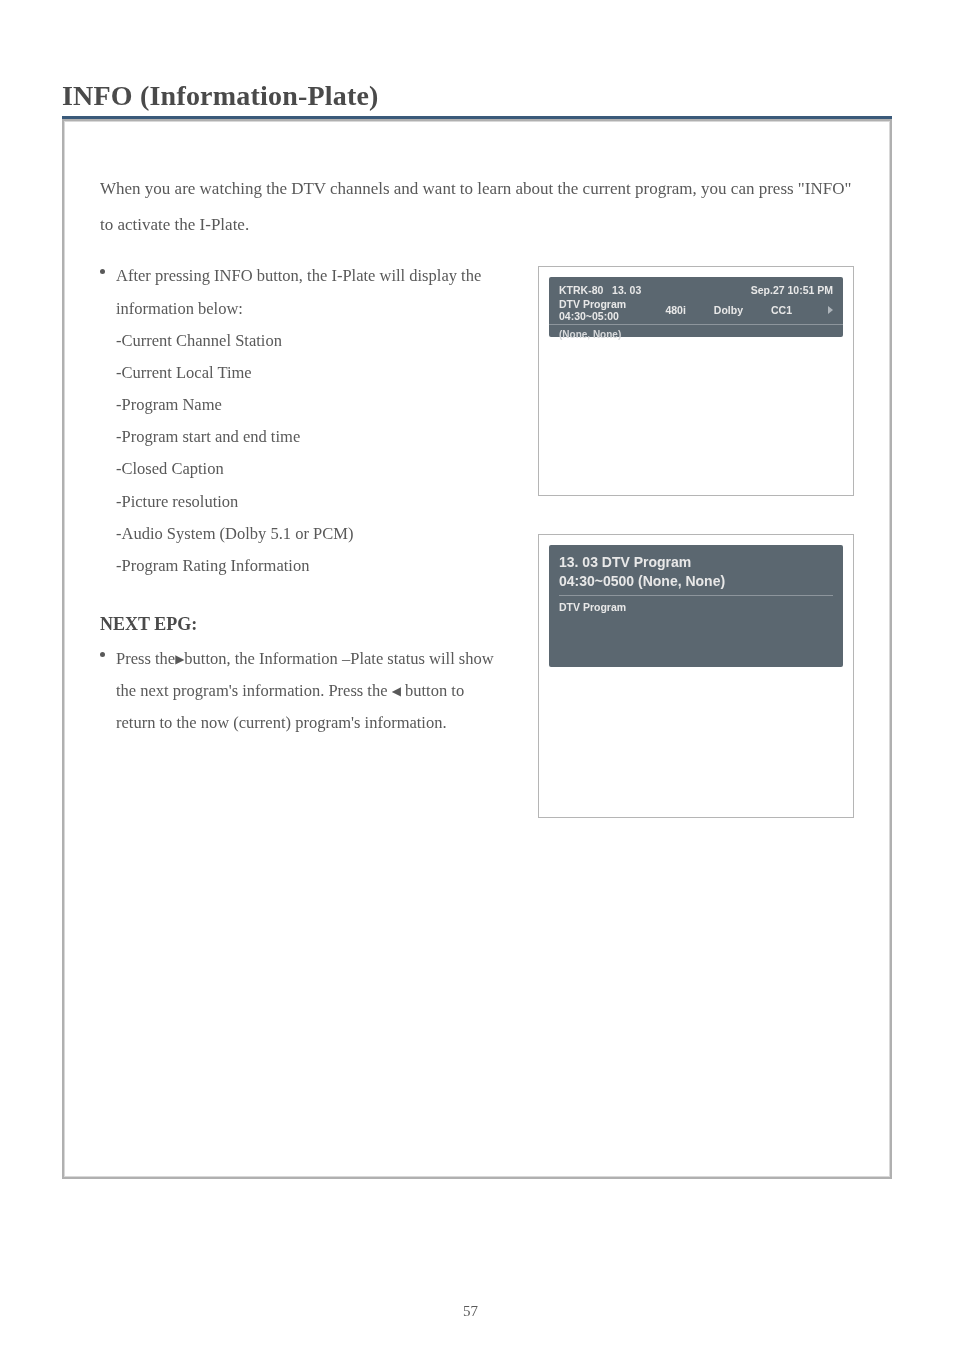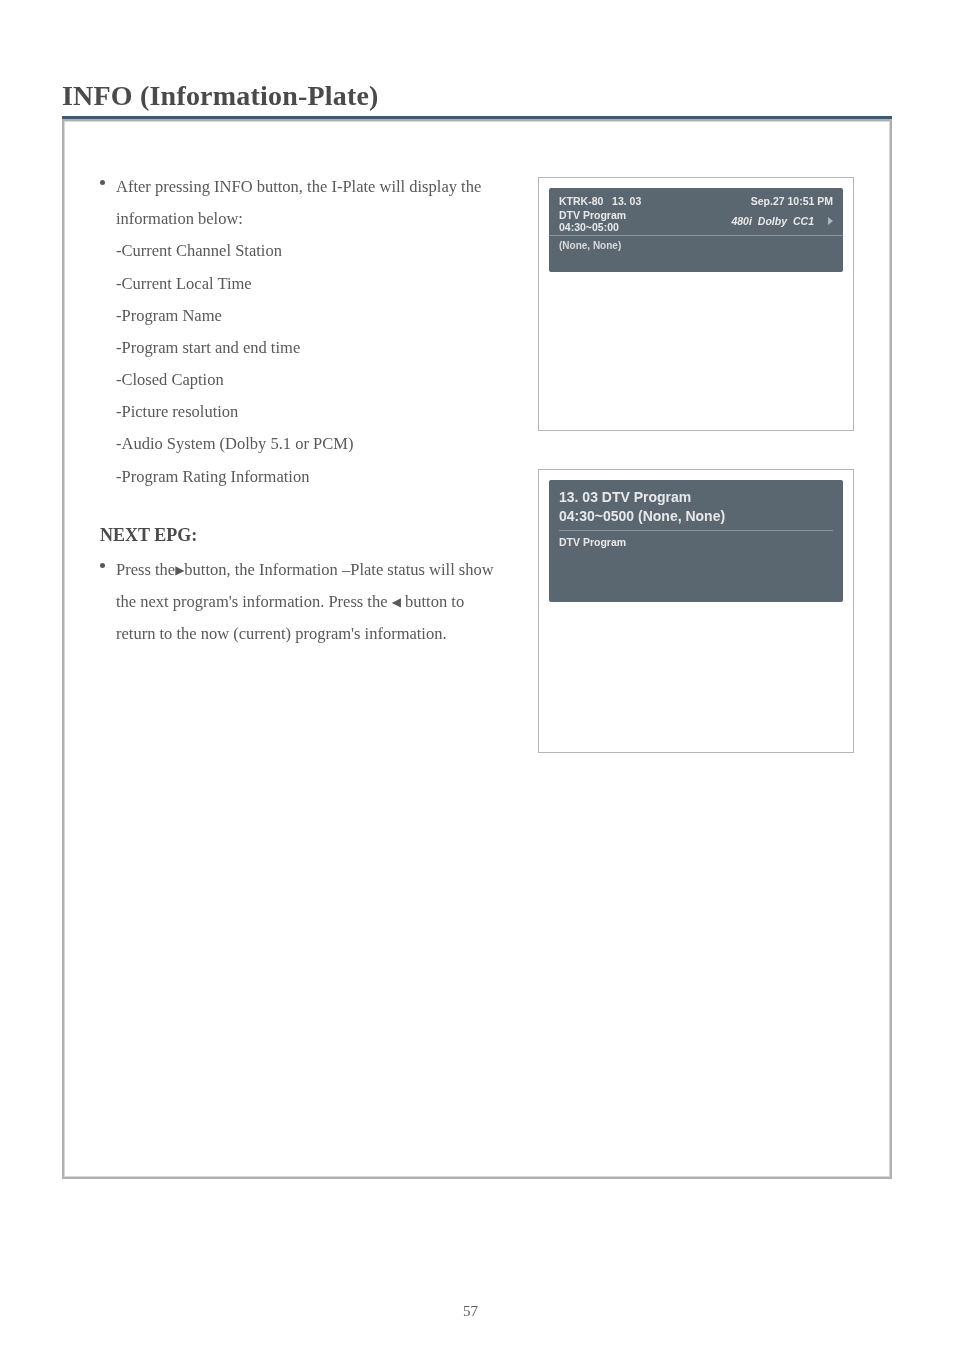--- a/index.html
+++ b/index.html
@@ -69,33 +69,33 @@
     margin-bottom: 38px;
   }
   .osd-inner {
     background: #5b6770;
     color: #e8e8e8;
     font-family: Arial, Helvetica, sans-serif;
     font-size: 10.5px;
     border-radius: 2px;
     position: relative;
   }
-  .osd1 .osd-inner { height: 84px; }
+  .osd1 .osd-inner { height: 60px; }
   .osd1-row1 {
     display: flex; justify-content: space-between;
     padding: 7px 10px 1px 10px;
     font-weight: bold;
   }
   .osd1-row2 {
     display: flex; align-items: center;
     padding: 1px 10px 2px 10px;
     font-weight: bold;
   }
   .osd1-row2 .left-grp { flex: 1; }
-  .osd1-row2 .right-grp { display: flex; gap: 6px; align-items: center; font-style: italic; }
+  .osd1-row2 .right-grp { display: flex; gap: 28px; align-items: center; }
   .osd-arrow {
     width: 0; height: 0;
     border-top: 4px solid transparent;
     border-bottom: 4px solid transparent;
     border-left: 5px solid #aeb5bb;
     margin-left: 8px;
   }
   .osd1-sep { height: 1px; background: #8d959c; margin: 0; }
   .osd1-row3 { padding: 4px 10px 6px 10px; font-weight: bold; color: #d7d9db; font-size: 10px; }
   .osd1 .blank { height: 148px; background: #fff; }
@@ -113,20 +113,21 @@
     color: #595959;
   }
 </style>
 </head>
 <body>
 
 <div class="page-title">INFO (Information-Plate)</div>
 
 <div class="content-frame">
 
+  <p class="intro">When you are watching the DTV channels and want to learn about the current program, you can press "INFO" to activate the I-Plate.</p>
 
   <div class="cols">
     <div class="left">
 
       <div class="bullet-block">
         <span class="bullet-dot"></span>
         <span class="para">After pressing INFO button, the I-Plate will display the information below:</span>
       </div>
       <div class="dash-line">-Current Channel Station</div>
       <div class="dash-line">-Current Local Time</div>

